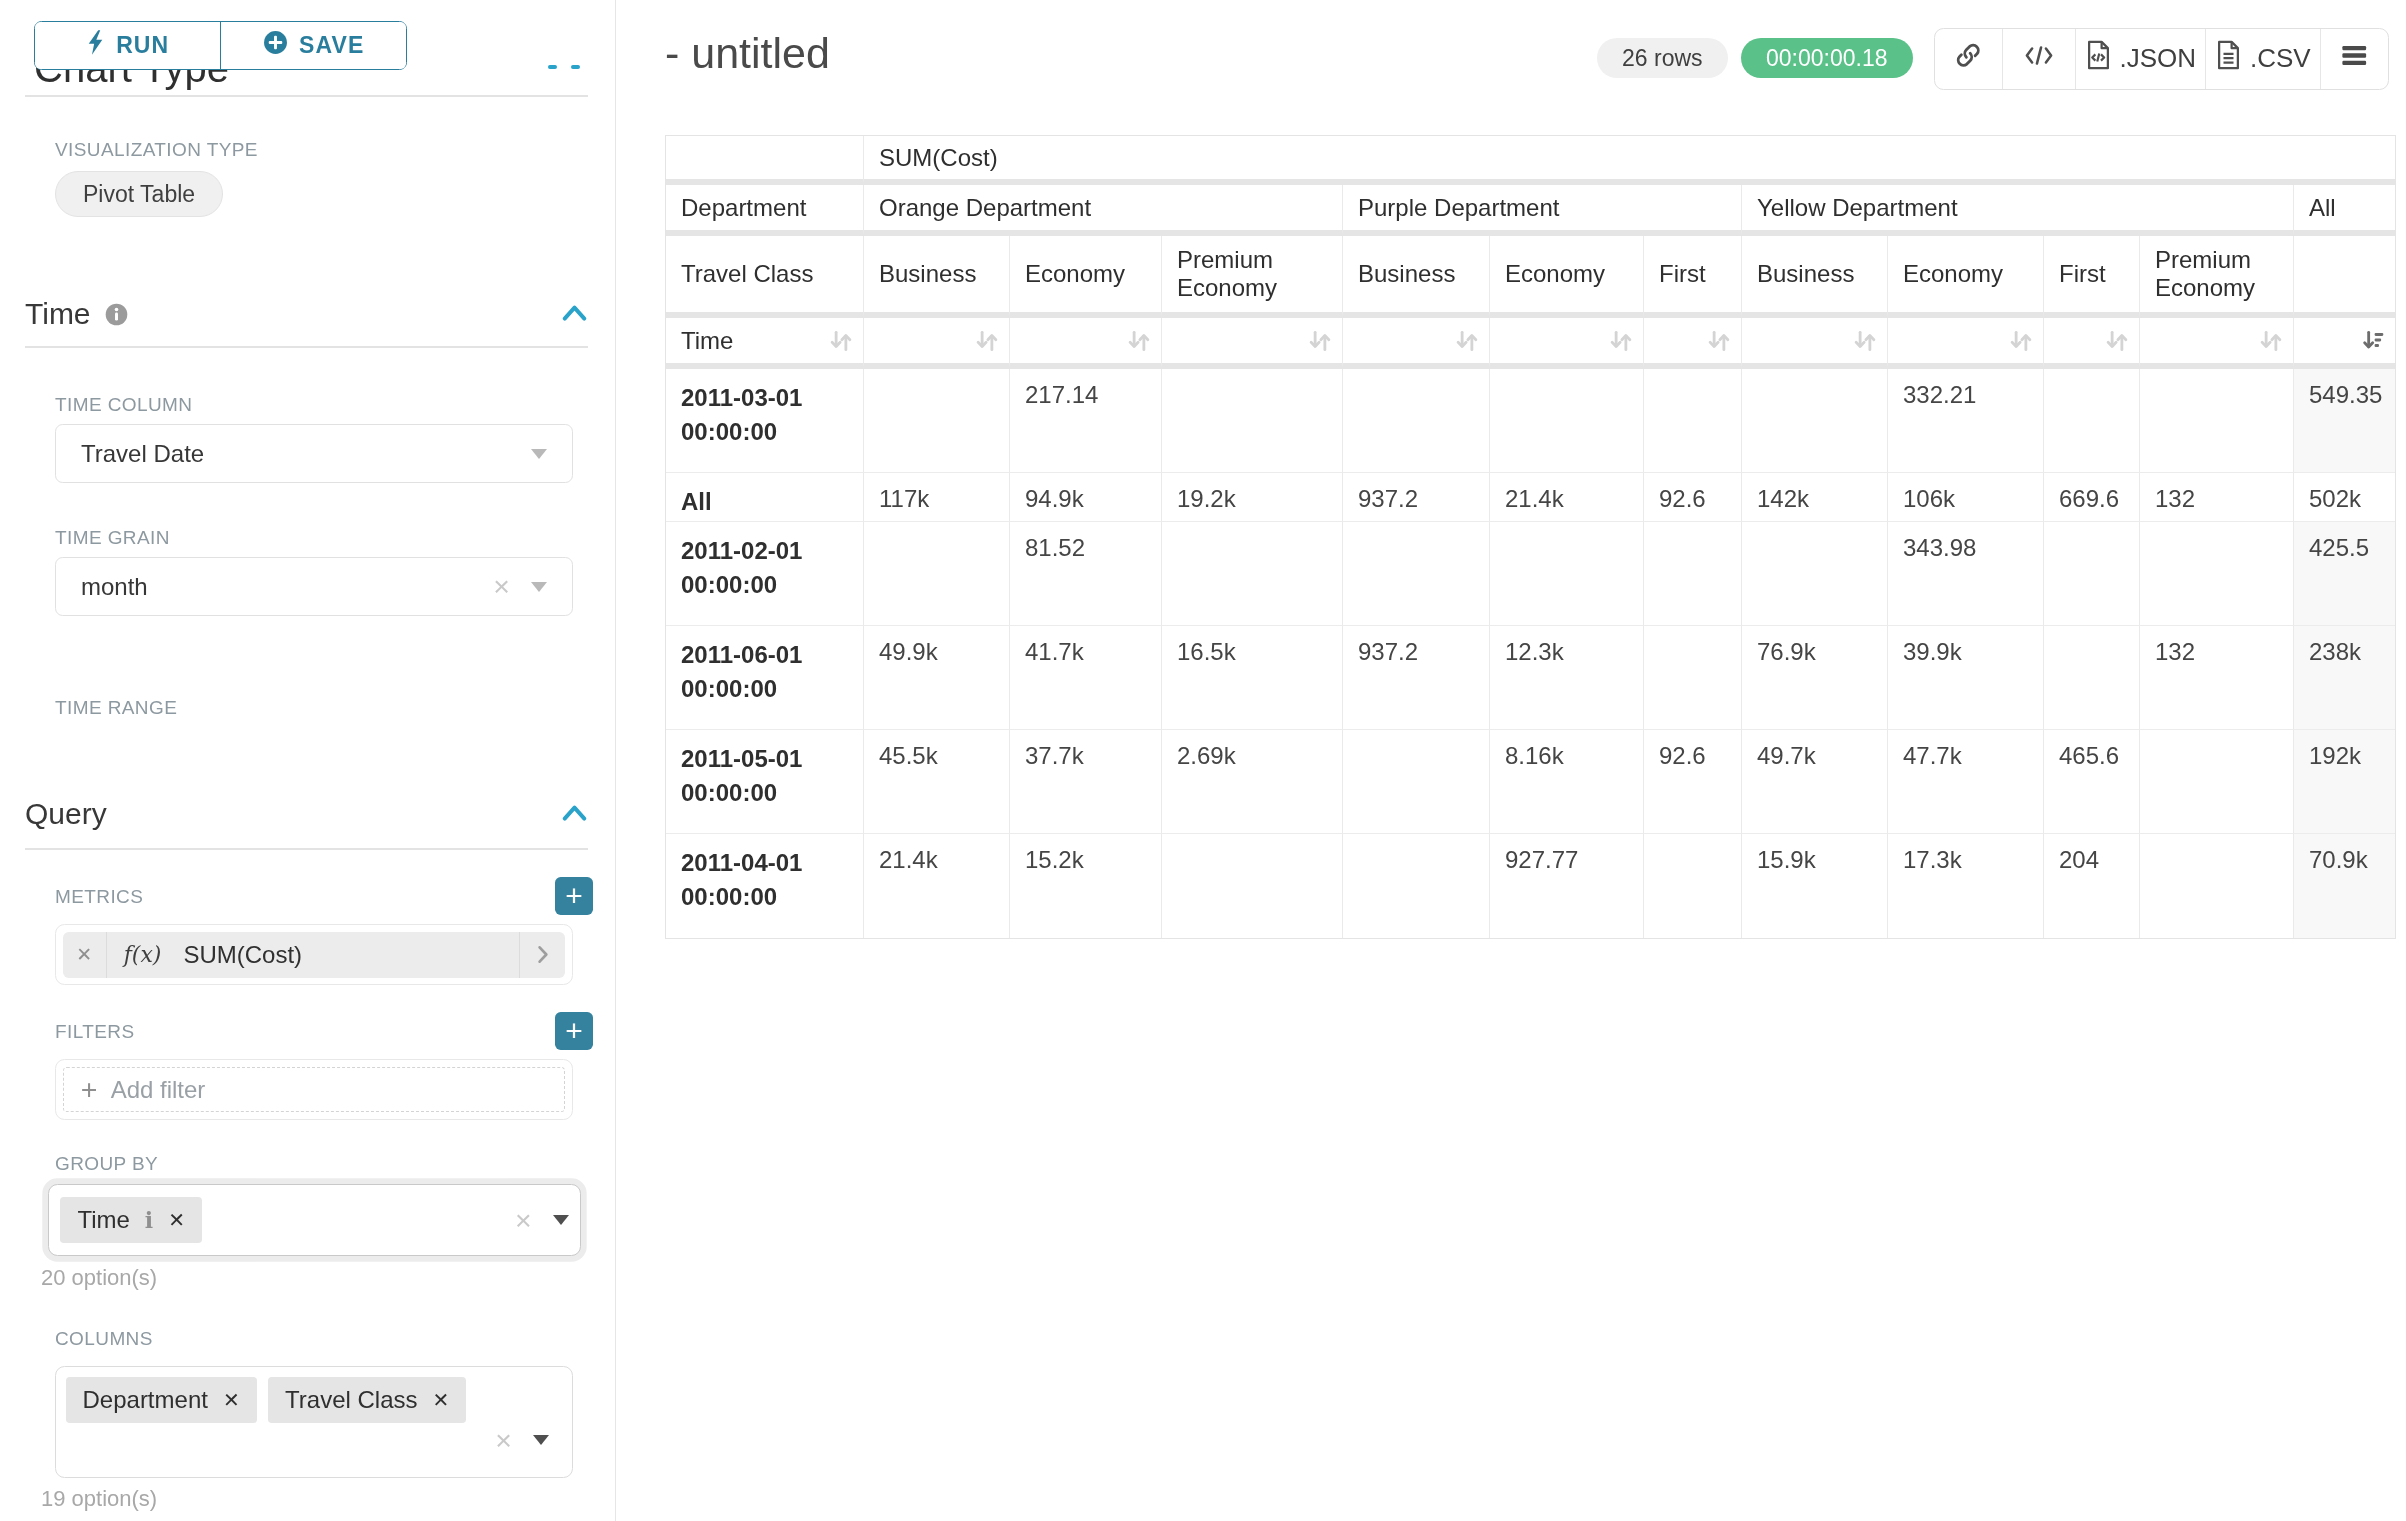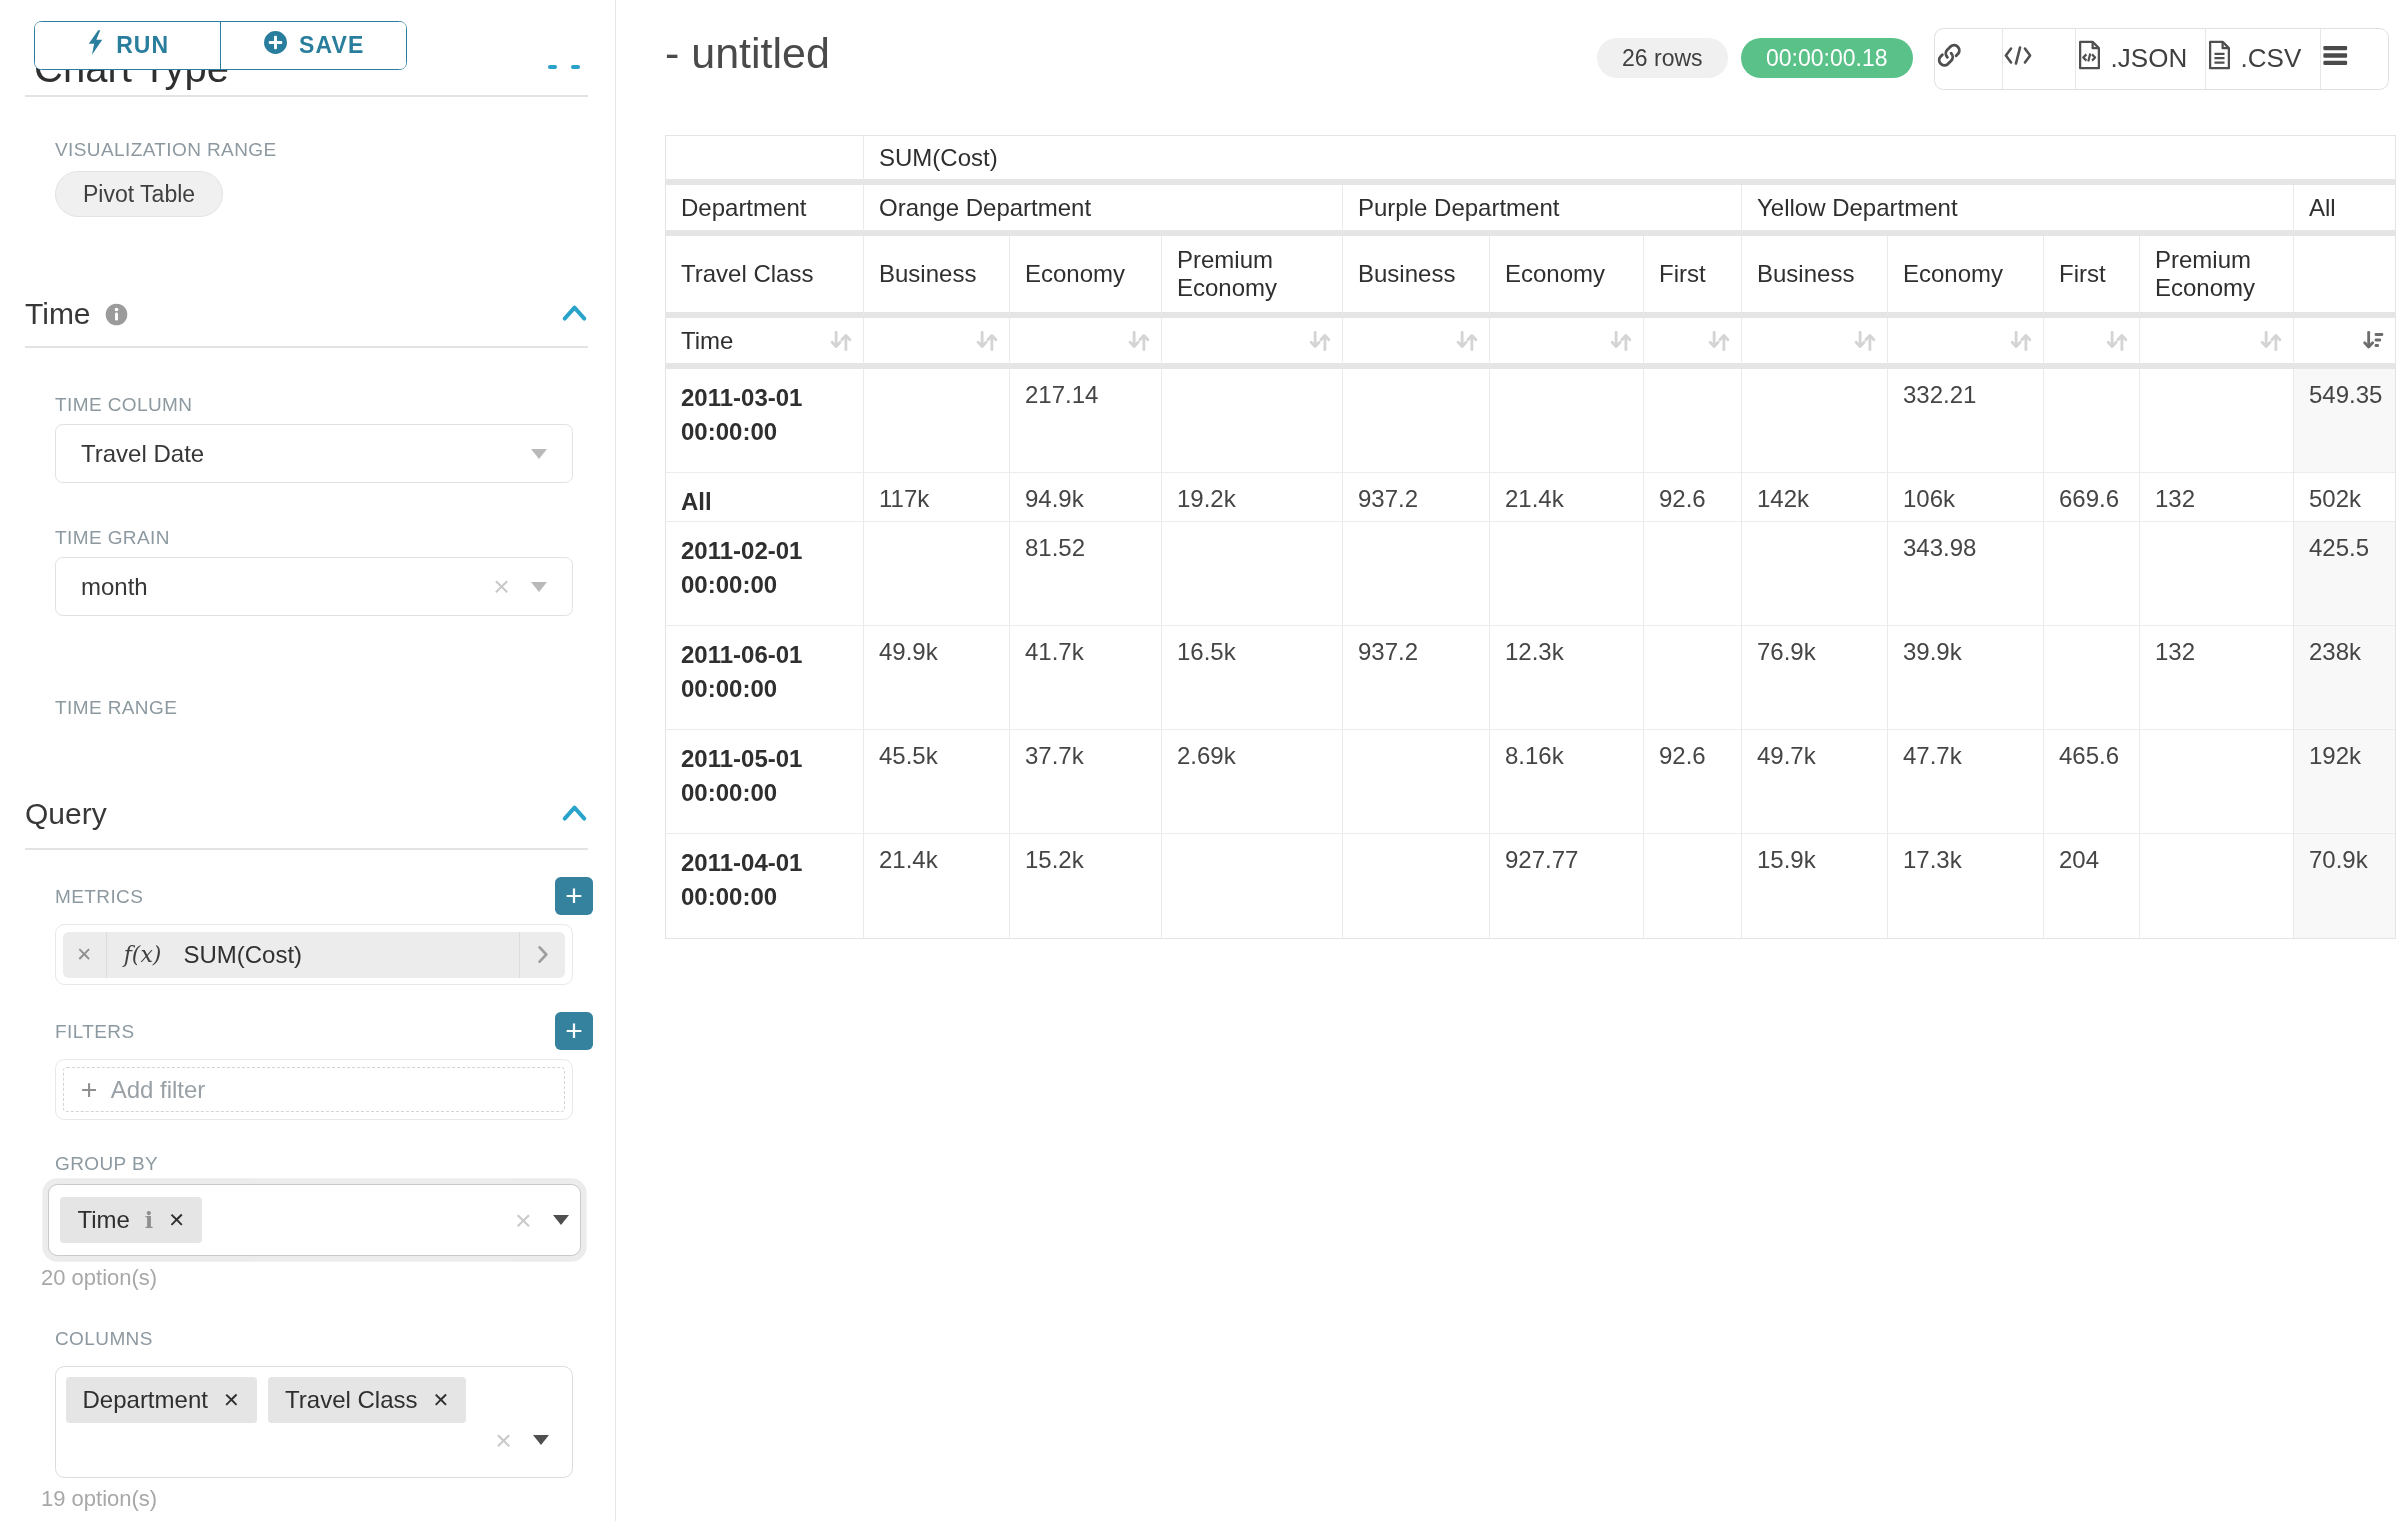--- a/index.html
+++ b/index.html
@@ -77,21 +77,21 @@
   
   .main { position:absolute; left:618px; top:0; right:0; bottom:0; background:#fff; }
   .chart-title { position:absolute; left:47px; top:28.5px; font-size:43px; font-weight:500;
     color:#4a4a4a; }
   .badge { position:absolute; height:40px; border-radius:20px; display:flex;
     align-items:center; justify-content:center; font-size:23px; padding:0 25px; }
   .rows-badge { left:979px; top:38px; background:#f0f0f0; color:#3f3f3f; }
   .timer-badge { left:1123px; top:38px; background:#5ac189; color:#fff; }
   .toolbar { position:absolute; left:1316px; top:27.6px; height:62px; display:flex;
     border:1.9px solid #e0e0e0; border-radius:9.5px; background:#fff; overflow:hidden; }
-  .toolbar .titem { display:flex; align-items:center; gap:7.6px;
+  .toolbar .titem { display:flex; align-items:center; justify-content:center; gap:7.6px;
     border-right:1.9px solid #e6e6e6; cursor:pointer; font-size:26px; color:#3f3f3f; }
   .toolbar .titem:last-child { border-right:none; }
 
   
   .table-wrap { position:absolute; left:47px; top:135px; border:1.9px solid #e4e4e4; }
   table.pvt { border-collapse:separate; border-spacing:0; table-layout:fixed; }
   table.pvt th, table.pvt td { border-right:1.9px solid #eaeaea; font-size:24px;
     text-align:left; background:#fff; }
   table.pvt th:last-child, table.pvt td:last-child { border-right:none; }
   thead tr th { border-bottom:6.7px solid #e5e5e5; font-weight:500; color:#2f2f2f;
@@ -135,21 +135,21 @@
           </svg>
       </span>
       <span>SAVE</span>
     </button>
   </div>
   <span class="mini-dots" style="left:548px;"></span>
   <span class="mini-dots" style="left:571px;"></span>
 
   <div class="divider" style="top:95px;"></div>
 
-  <div class="side-label" style="top:139px;">VISUALIZATION RANGE</div>
+  <div class="side-label" style="top:139px;">VISUALIZATION TYPE</div>
   <div class="pill" style="left:55px; top:171px;">
     <span>Pivot Table</span>
   </div>
 
   <div class="section-head" style="top:297px;">
     <span class="title">Time</span>
     <span style="margin-left:13.3px; display:flex;">
       <svg width="25" height="25" viewBox="0 0 22 22">
           <circle cx="11" cy="11" r="9.5" fill="#9b9b9b"></circle>
           <circle cx="11" cy="6.6" r="1.6" fill="#fff"></circle>

